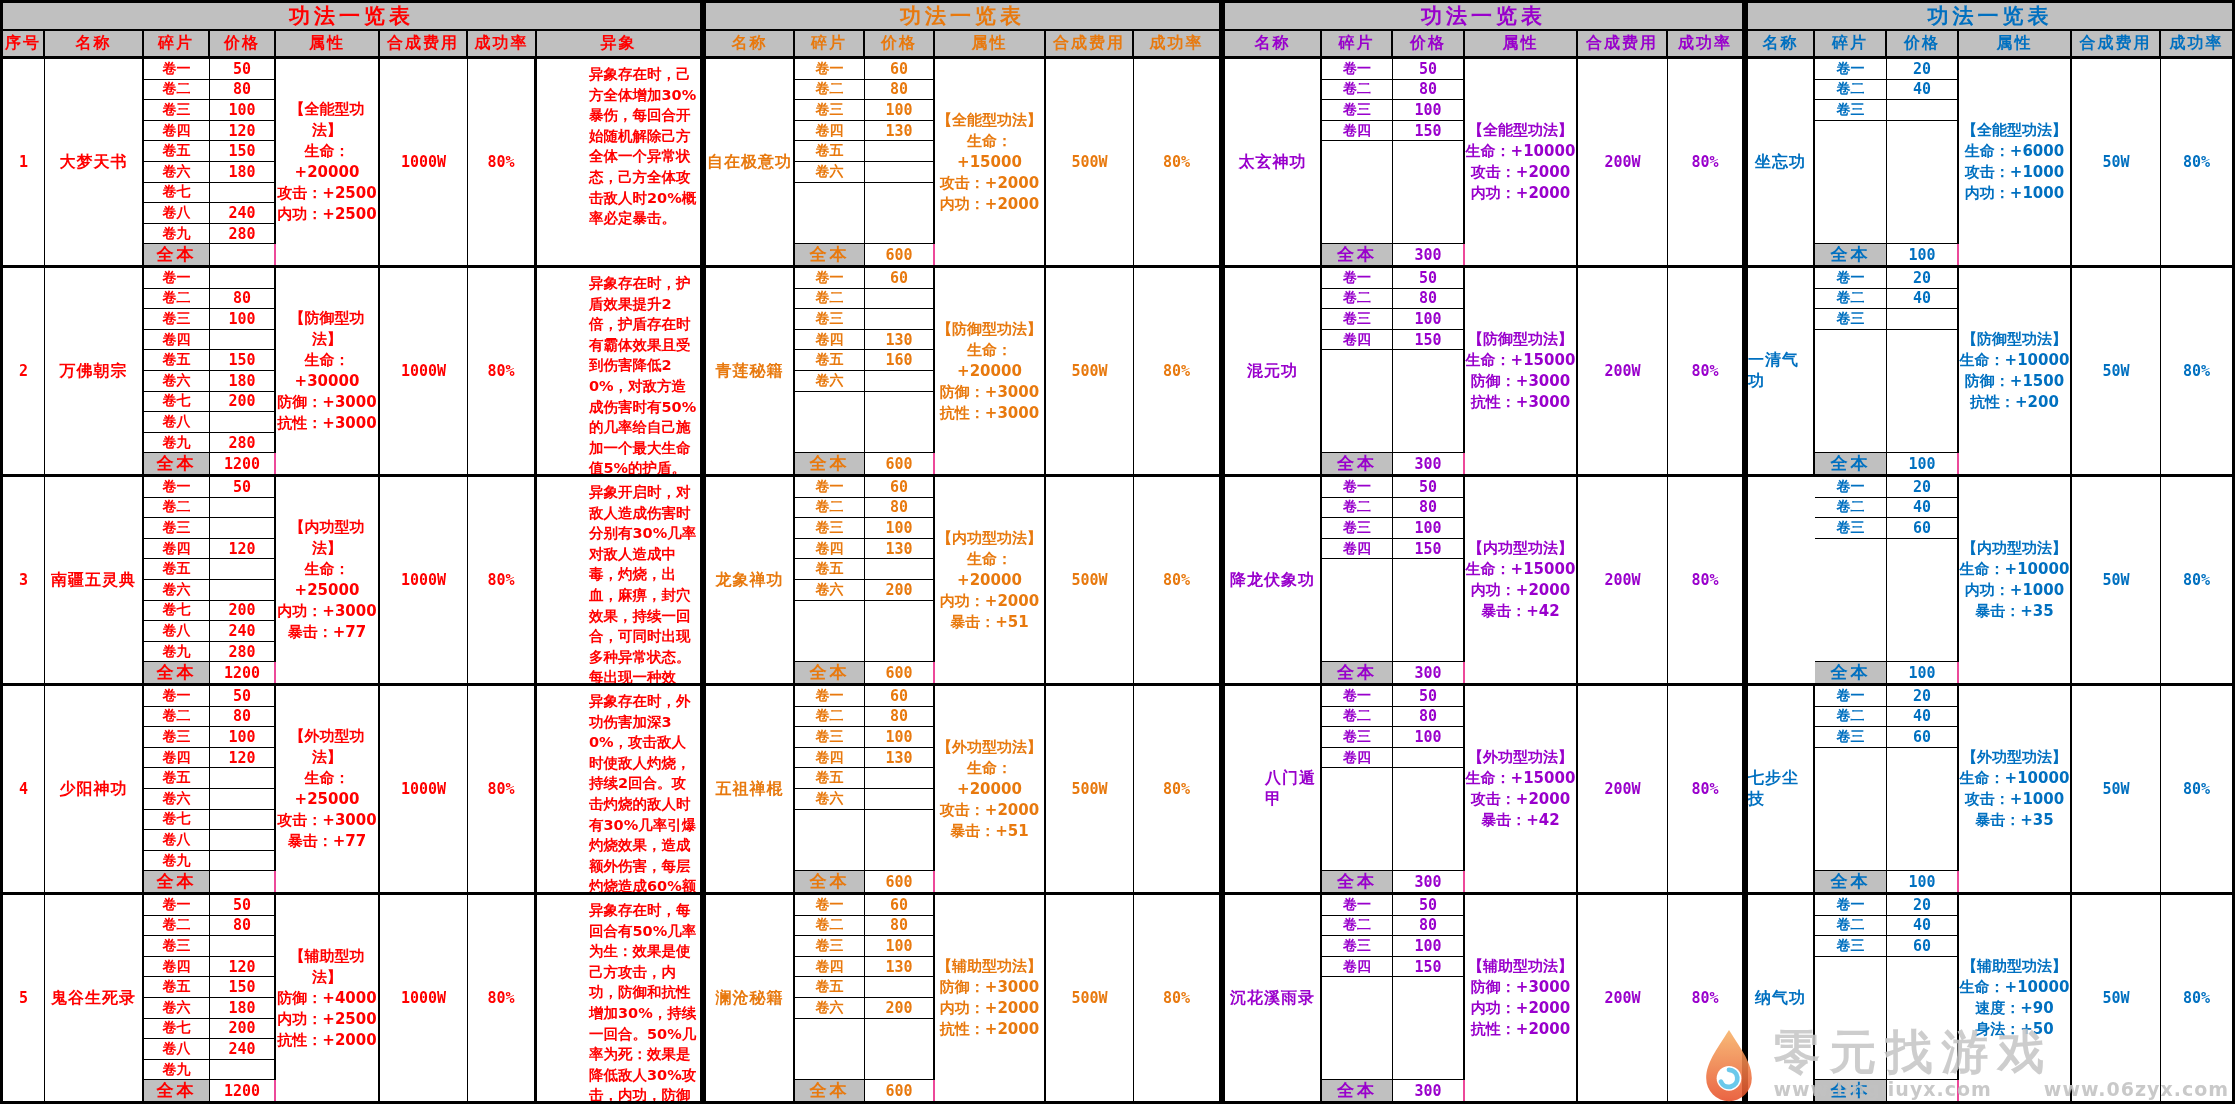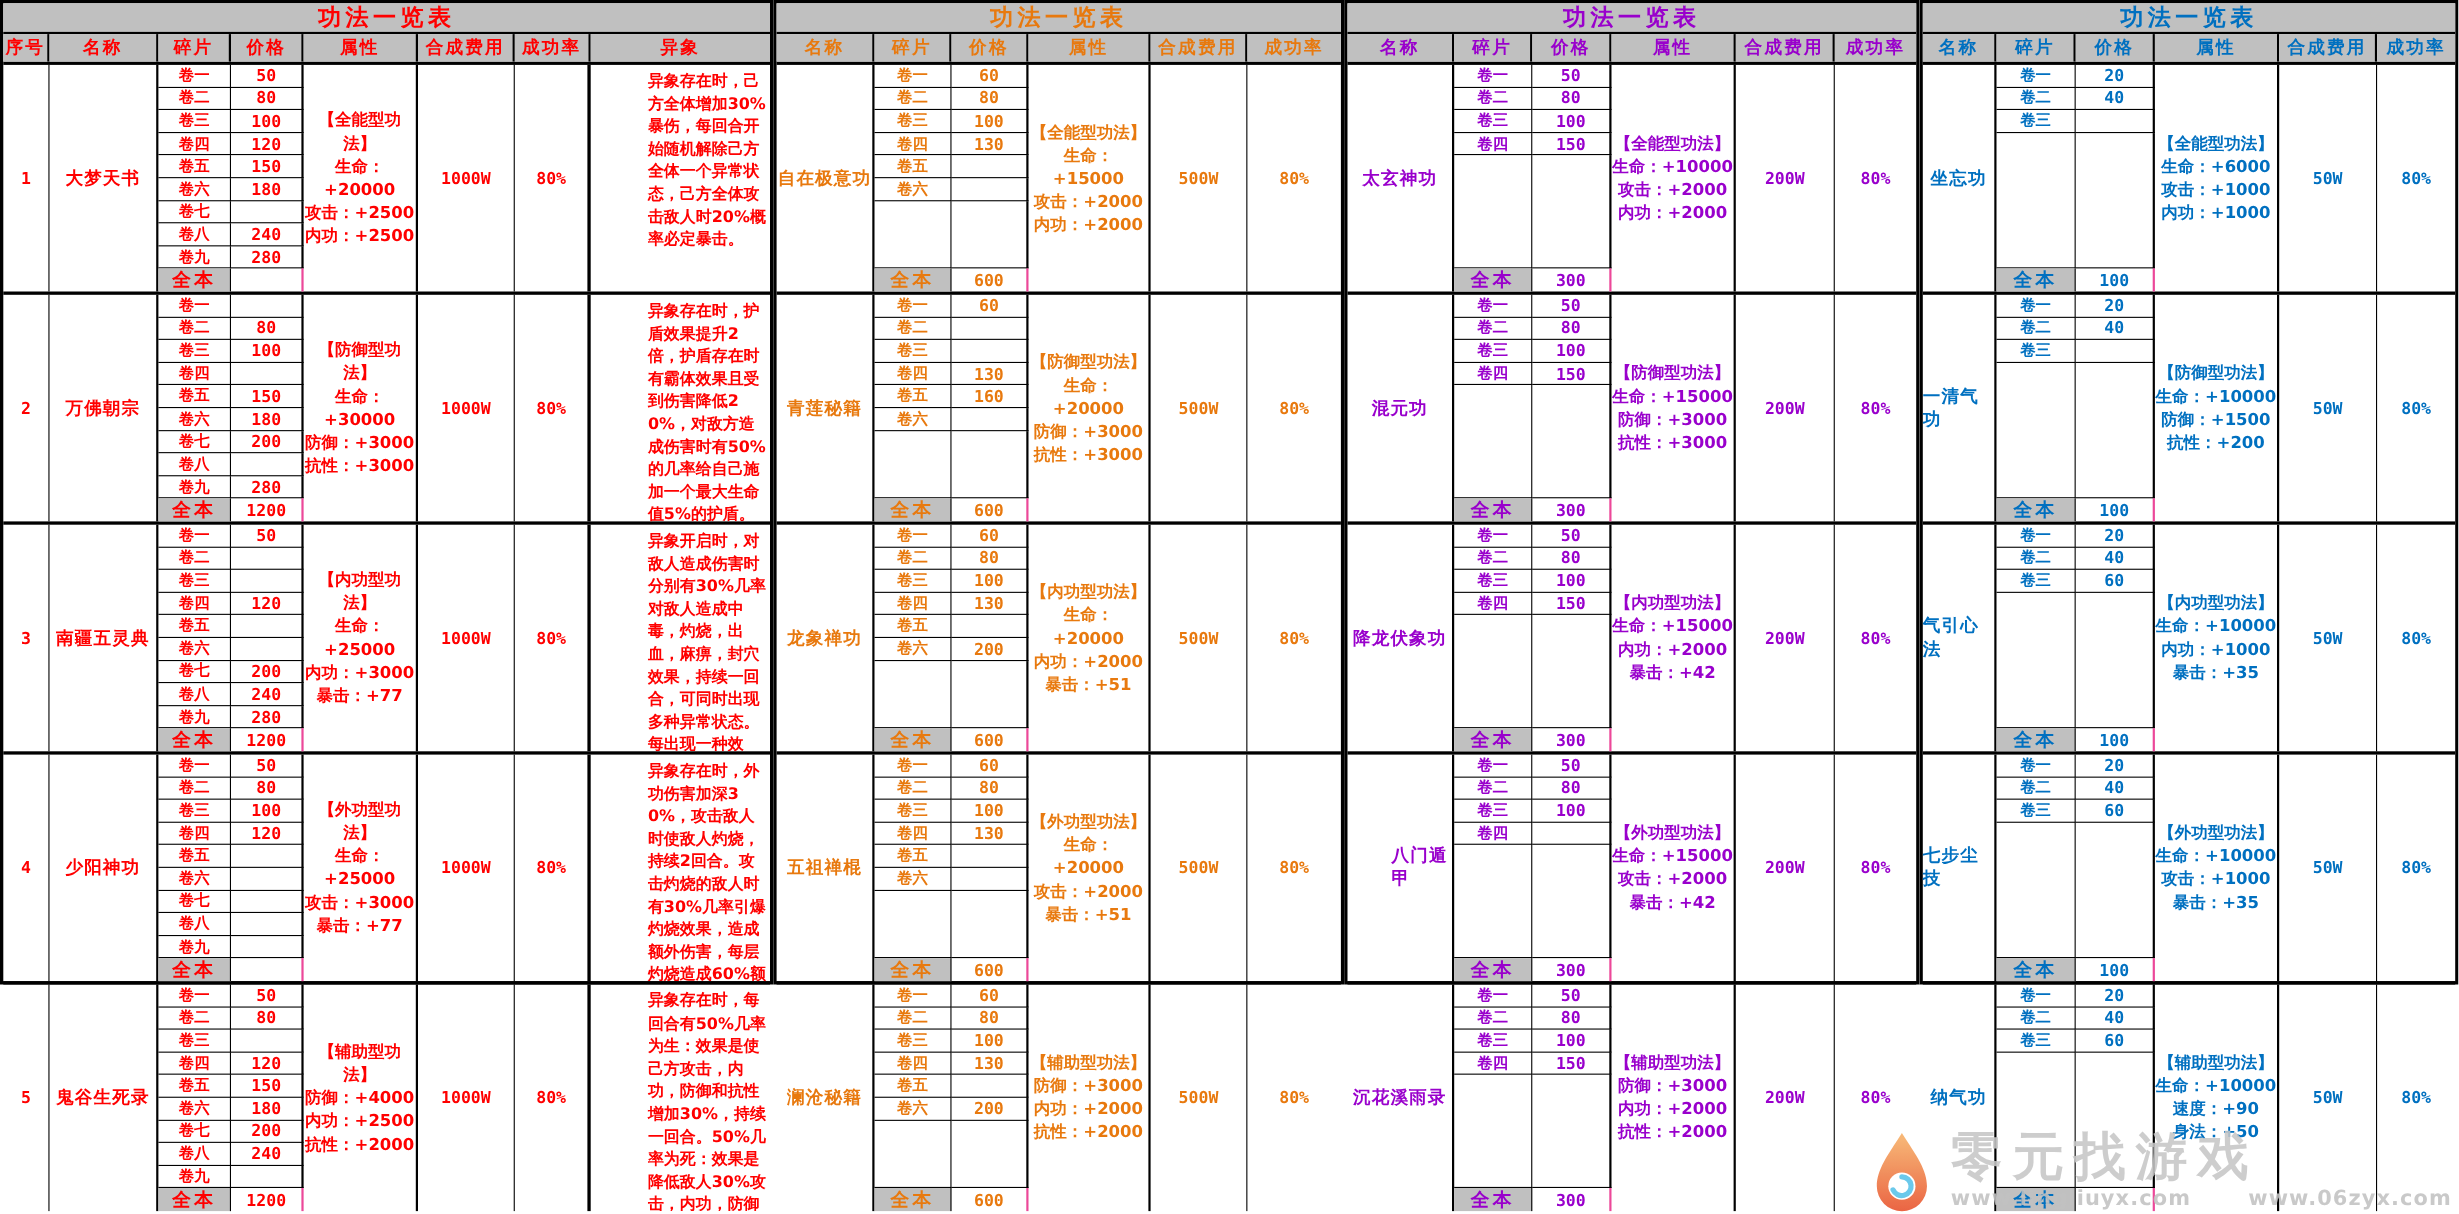--- a/index.html
+++ b/index.html
@@ -1,18 +1,18 @@
 <!DOCTYPE html>
 <html><head>
 <meta charset="utf-8">
 <style>
   html,body{margin:0;padding:0}
   body{width:2235px;height:1104px;background:#fff;position:relative;overflow:hidden;
        font-family:"DejaVu Sans",sans-serif;font-weight:bold;}
-  #app{display:flex;height:895px;}
+  #app{display:flex;height:1104px;}
   .section{box-sizing:border-box;border:3px solid #000;background:#fff;color:var(--c);}
   .sec0{width:703px}.sec1{width:519px}.sec2{width:523px}.sec3{width:490px}
   .title{height:26px;background:#C0C0C0;border-bottom:2px solid #000;display:flex;align-items:center;justify-content:center;font-size:21px;letter-spacing:4px;}
   .cols{display:grid;}
   .sec0 .cols{grid-template-columns:42px 99px 66px 66px 104px 88px 69px 1fr;}
   .sec1 .cols{grid-template-columns:89px 70px 70px 111px 88px 1fr;}
   .sec2 .cols{grid-template-columns:97px 71px 72px 113px 90px 1fr;}
   .sec3 .cols{grid-template-columns:67px 72px 72px 113px 89px 1fr;}
   .hdr{height:25px;border-bottom:3px solid #000;}
   .hc{background:#C0C0C0;border-right:2px solid #000;display:flex;align-items:center;justify-content:center;font-size:16px;letter-spacing:2px;}
@@ -543,21 +543,20 @@
         <div class="cell attr" style="grid-area: 1 / 4 / -1;">
           <div class="attr-line">【防御型功法】</div>
           <div class="attr-line">生命：+10000</div>
           <div class="attr-line">防御：+1500</div>
           <div class="attr-line">抗性：+200</div>
         </div>
         <div class="cell cost num" style="grid-area: 1 / 5 / -1;">50W</div>
         <div class="cell rate num" style="grid-area: 1 / 6 / -1;">80%</div>
       </div>
       <div class="drow cols">
-        <div class="cell name" style="grid-area: 1 / 1 / -1;">气引心法</div>
         <div class="cell vl" style="grid-area: 1 / 2;">卷一</div>
         <div class="cell vp num" style="grid-area: 1 / 3;">20</div>
         <div class="cell vl" style="grid-area: 2 / 2;">卷二</div>
         <div class="cell vp num" style="grid-area: 2 / 3;">40</div>
         <div class="cell vl" style="grid-area: 3 / 2;">卷三</div>
         <div class="cell vp num" style="grid-area: 3 / 3;">60</div>
         <div class="cell fl" style="grid-area: 4 / 2;"></div>
         <div class="cell fp" style="grid-area: 4 / 3;"></div>
         <div class="cell fulll" style="grid-area: 5 / 2;">全本</div>
         <div class="cell fullp num" style="grid-area: 5 / 3;">100</div>

